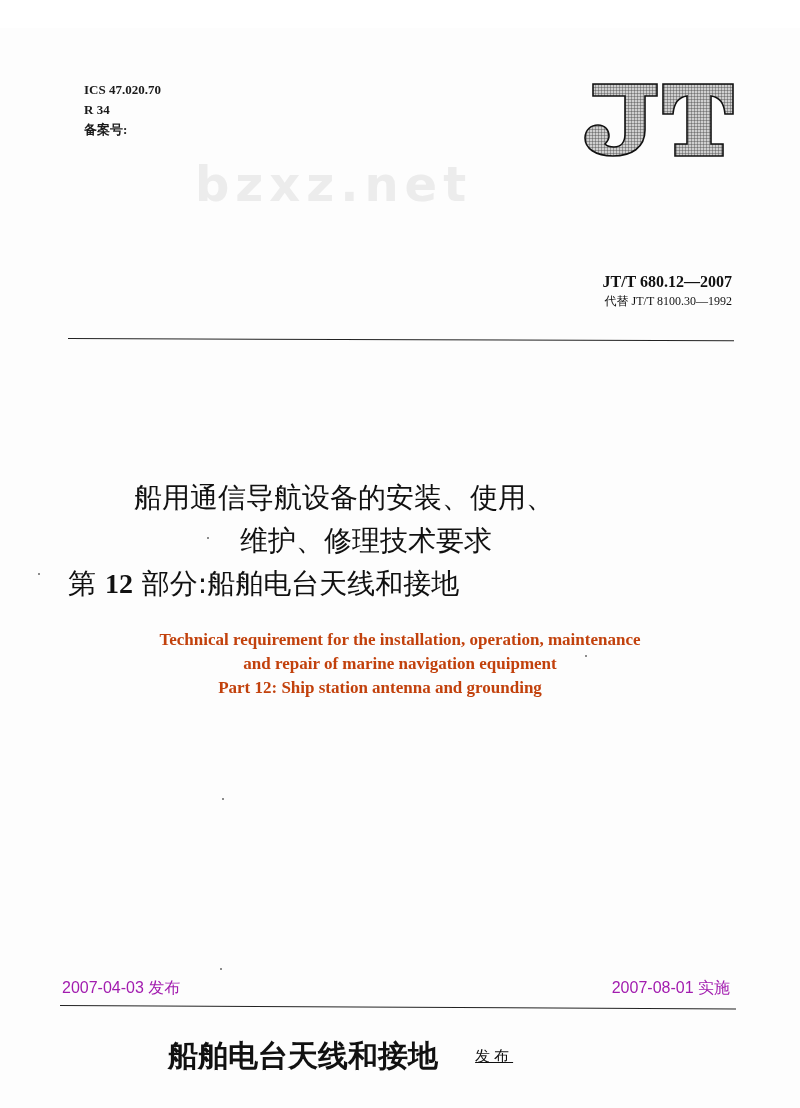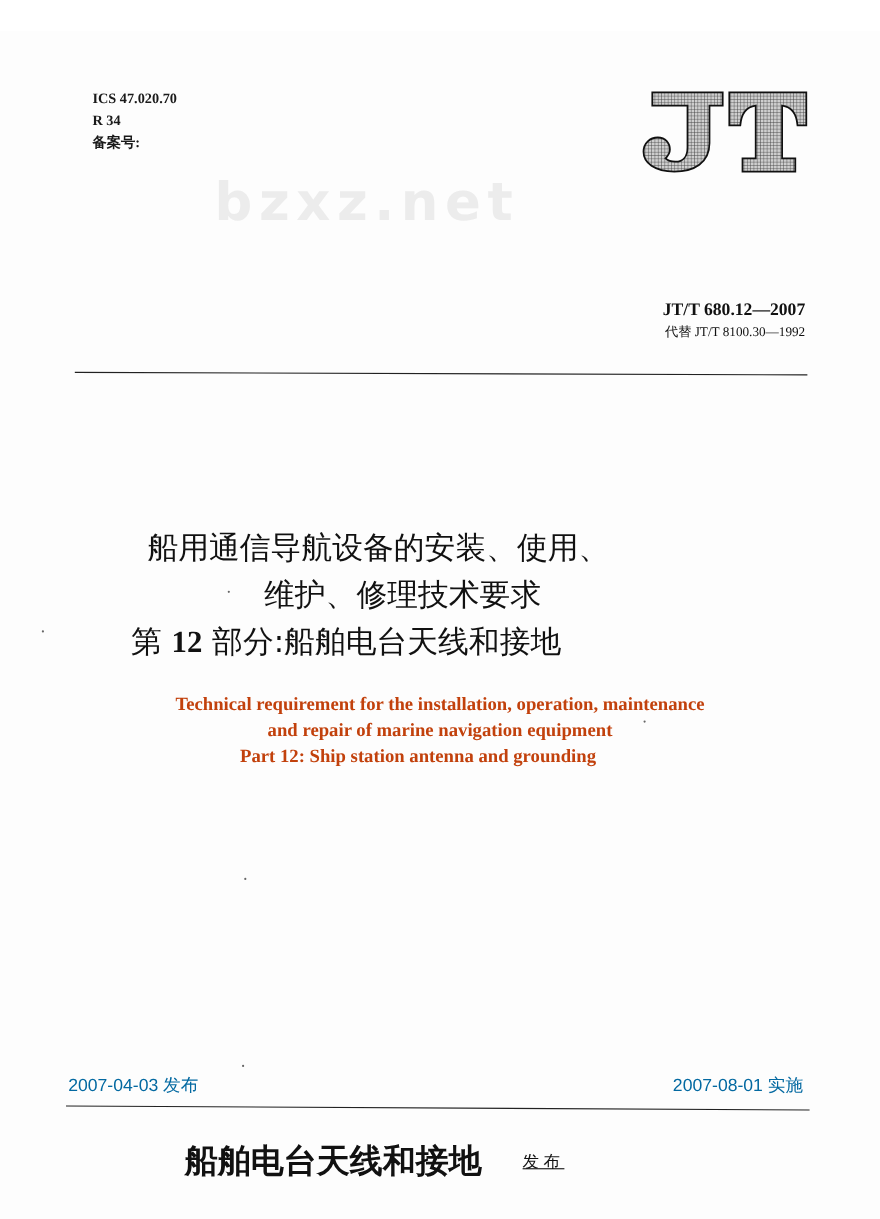--- a/index.html
+++ b/index.html
@@ -123,21 +123,21 @@
       top: 448px;
       width: 800px;
       font-family: "DejaVu Sans", sans-serif;
       font-size: 28px;
       line-height: 43px;
       color: #111;
     }
     .cn-title div { white-space: nowrap; }
     .cn-title .l1 { padding-left: 134px; }
     .cn-title .l2 { padding-left: 240px; }
-    .cn-title .l3 { padding-left: 119px; }
+    .cn-title .l3 { padding-left: 68px; }
     .cn-title .num12 {
       font-family: "Liberation Serif", serif;
       font-weight: bold;
     }
 
     
     .en-title {
       position: absolute;
       left: 0;
       top: 600px;
@@ -153,21 +153,21 @@
     .en-title .e1 { padding-left: 0px; }
     .en-title .e3 { margin-left: -40px; }
 
     
     .date-left, .date-right {
       position: absolute;
       top: 949px;
       font-family: "Liberation Sans", sans-serif;
       font-size: 16px;
       line-height: 22px;
-      color: #0369a1;
+      color: #a21caf;
       white-space: nowrap;
     }
     .date-left { left: 62px; }
     .date-right { right: 70px; }
 
     
     .issuer {
       position: absolute;
       left: 168px;
       top: 1008px;

